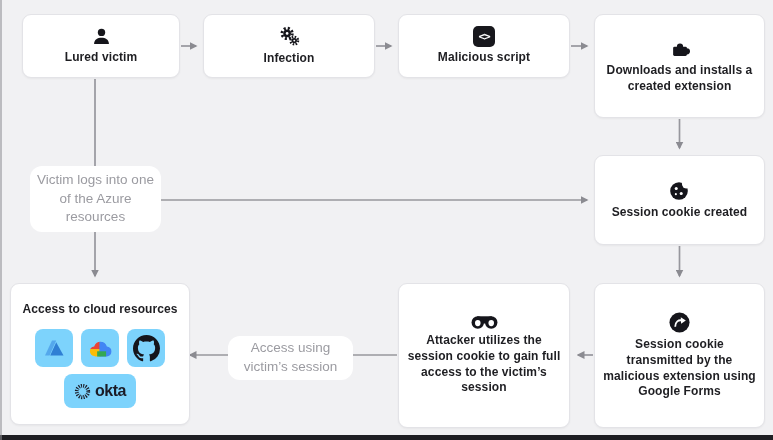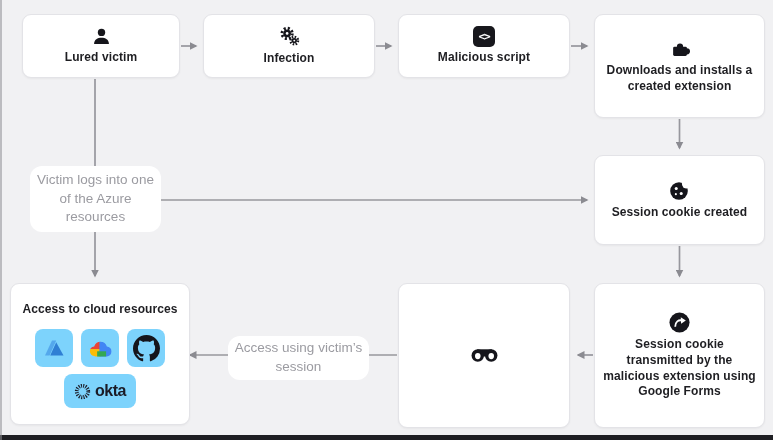--- a/index.html
+++ b/index.html
@@ -155,20 +155,21 @@
   <div class="node" style="left:398px;top:283px;width:172px;height:145px;">
     <span class="icon">
       <svg width="29" height="15" viewBox="0 0 28 14">
         <rect x="7" y="1" width="14" height="7" fill="#15151b"></rect>
         <circle cx="7.5" cy="7" r="6" fill="#15151b"></circle>
         <circle cx="20.5" cy="7" r="6" fill="#15151b"></circle>
         <ellipse cx="7.5" cy="7.6" rx="2.7" ry="3" fill="#ffffff"></ellipse>
         <ellipse cx="20.5" cy="7.6" rx="2.7" ry="3" fill="#ffffff"></ellipse>
       </svg>
     </span>
+    <div class="node-label">Attacker utilizes the session cookie to gain full access to the victim’s session</div>
   </div>
 
   <div class="node" style="left:10px;top:283px;width:180px;height:142px;">
     <div class="node-label" style="margin-top:2px;">Access to cloud resources</div>
     <div class="tiles">
       <div class="tile-row">
         <div class="tile sq">
           <span class="icon">
             <svg width="24" height="24" viewBox="0 0 24 24">
               <polygon points="14.2,6.2 21.5,19.5 8.2,19.5" fill="#2f7fd4"></polygon>
@@ -211,17 +212,17 @@
               <circle cx="8" cy="8" r="5.4" fill="none" stroke="#1b1b26" stroke-width="3.6" stroke-dasharray="1 1.12"></circle>
             </svg>
           </span>
           <span class="okta-text">okta</span>
         </div>
       </div>
     </div>
   </div>
 
   <div class="edge-label" style="left:30px;top:166px;width:131px;height:66px;">Victim logs into one of the Azure resources</div>
-  <div class="edge-label" style="left:228px;top:336px;width:141px;height:44px;">Access using victim’s session</div>
+  <div class="edge-label" style="left:228px;top:336px;width:125px;height:44px;">Access using victim’s session</div>
 
   <div class="edge-bottom"></div>
   <div class="edge-left"></div>
 </div>
 
 </body></html>

